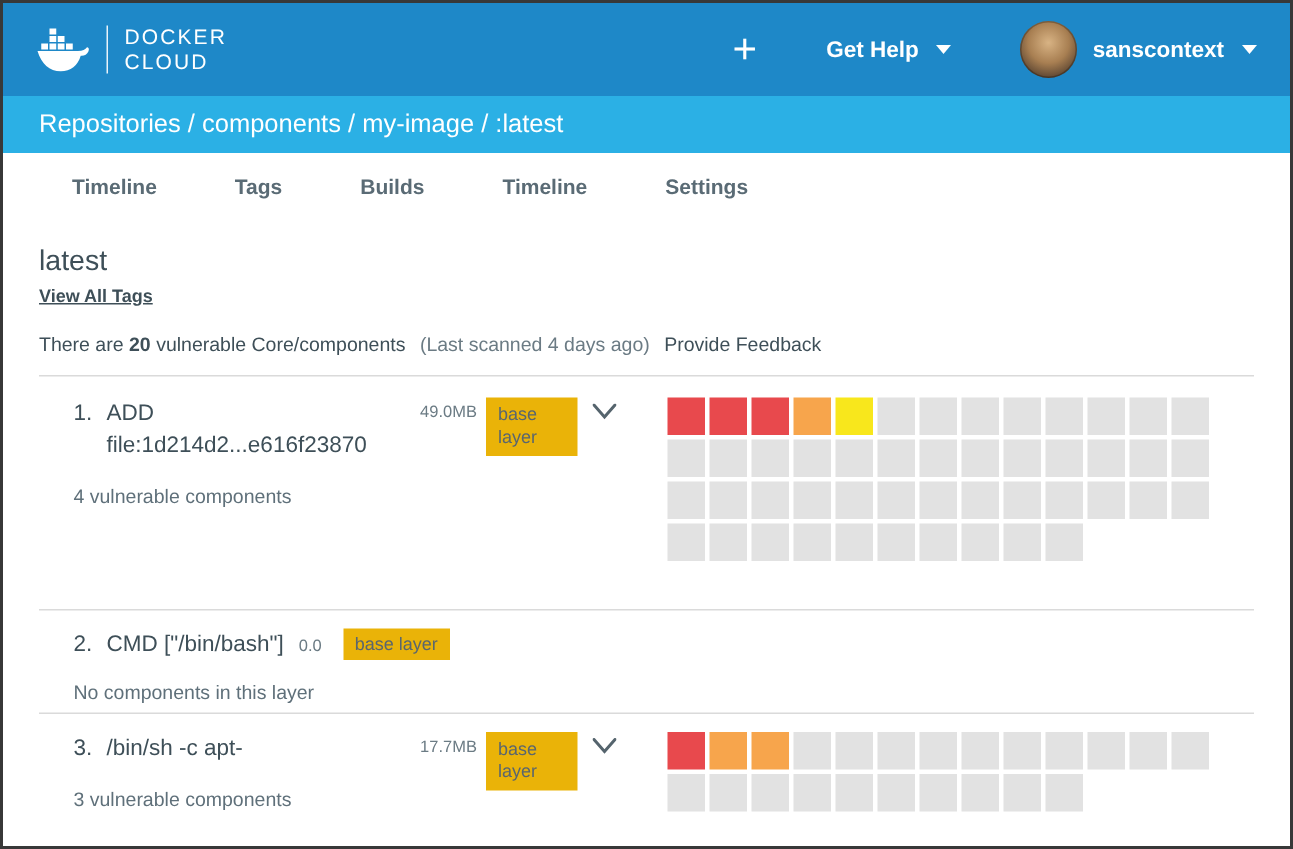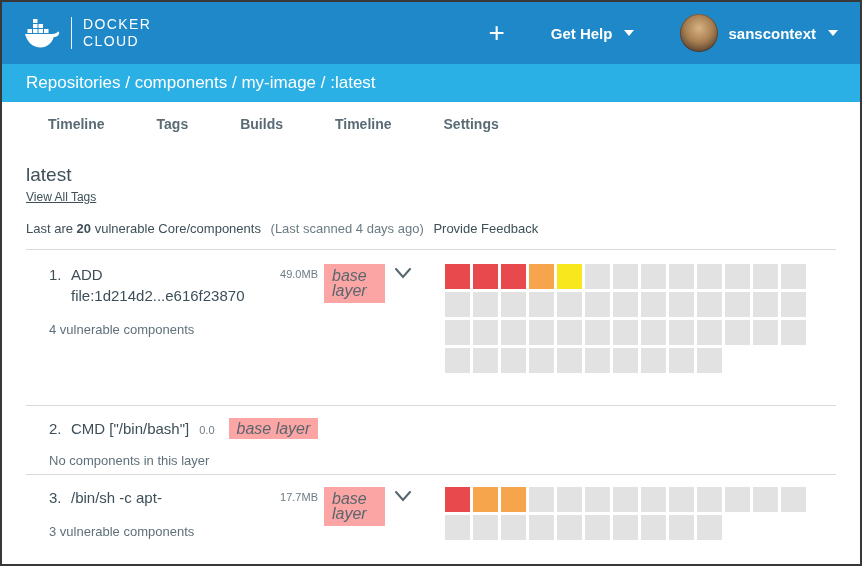--- a/index.html
+++ b/index.html
@@ -25,41 +25,41 @@
   
   .breadcrumb { height:38px; background:var(--breadcrumb_bg,#2bb0e5); color:#fff; font-size:17px; line-height:38px; padding:0 24px; cursor:pointer; }
 
   
   .tabs { display:flex; gap:52px; padding:14px 0 12px 46px; }
   .tab { font-size:14px; font-weight:700; color:#5a6b75; text-decoration:none; cursor:pointer; }
 
   
   .content { padding:0 24px; color:#3e4f58; }
   .tag-title { font-size:19px; font-weight:400; margin-top:20px; }
-  .view-all { display:inline-block; font-size:12px; font-weight:400; color:#3e4f58; text-decoration:underline; margin-top:4px; cursor:pointer; }
+  .view-all { display:inline-block; font-size:12px; font-weight:700; color:#3e4f58; text-decoration:underline; margin-top:4px; cursor:pointer; }
   .vuln-line { margin-top:16px; font-size:13px; }
   .vuln-line .muted { color:#6b7b84; margin-left:6px; }
   .vuln-line .link { color:#3e4f58; margin-left:6px; cursor:pointer; }
   .rule { border:0; border-top:1px solid #dadada; }
   .rule--first { margin-top:13px; }
 
   
   .layer { padding:14px 0 29px 23px; }
   .layer--mid { padding:12px 0 6px 23px; }
   .layer--last { padding:12px 0 6px 23px; }
   .layer-row { display:flex; align-items:flex-start; }
   .col-left { flex:0 0 200px; width:200px; }
   .cmd-row { display:flex; }
   .idx { flex:0 0 22px; width:22px; font-size:15px; line-height:21px; }
   .cmd { font-size:15px; line-height:21px; }
   .cmd div { white-space:nowrap; }
   .note { font-size:13px; color:#5f707a; margin-top:16px; }
   .col-size { flex:0 0 75px; font-size:11px; color:#6b7b84; text-align:right; padding:4px 6px 0 0; }
   .col-badge { flex:0 0 121px; display:flex; align-items:flex-start; }
-  .badge { background:#fca5a5; color:#5a666e; font-size:16px; line-height:15px; display:inline-block;font-style:italic; }
+  .badge { background:#eab308; color:#5a666e; font-size:12px; line-height:15px; display:inline-block; }
   .badge--stack { width:61px; padding:4px 8px 5px; }
   .badge--inline { white-space:nowrap; padding:3px 8px; }
   .chev { margin:4px 0 0 10px; cursor:pointer; line-height:0; }
 
   .grid { flex:0 0 auto; }
   .grid-row { display:flex; height:28px; }
   .cell { width:25px; height:25px; margin-right:3px; cursor:pointer; }
 
   
   .layer-row--inline { display:flex; align-items:baseline; }
@@ -114,21 +114,21 @@
     <a class="tab">Builds</a>
     <a class="tab">Timeline</a>
     <a class="tab">Settings</a>
   </nav>
 
   <main class="content">
     <h1 class="tag-title">latest</h1>
     <a class="view-all">View All Tags</a>
 
     <p class="vuln-line">
-      <span>Last are</span>
+      <span>There are</span>
       <strong>20</strong>
       <span>vulnerable Core/components</span>
       <span class="muted">(Last scanned 4 days ago)</span>
       <a class="link">Provide Feedback</a>
     </p>
 
     <hr class="rule rule--first">
 
     
     <section class="layer">

